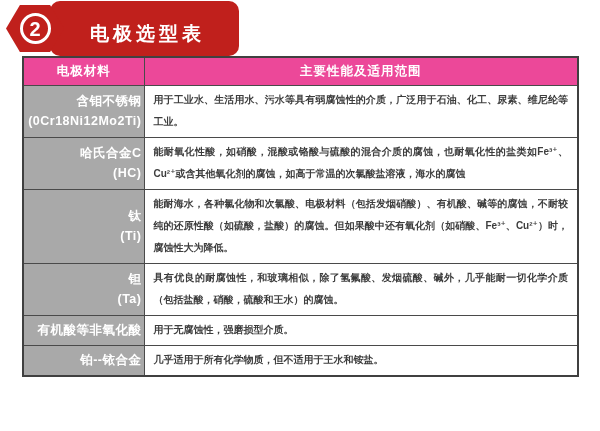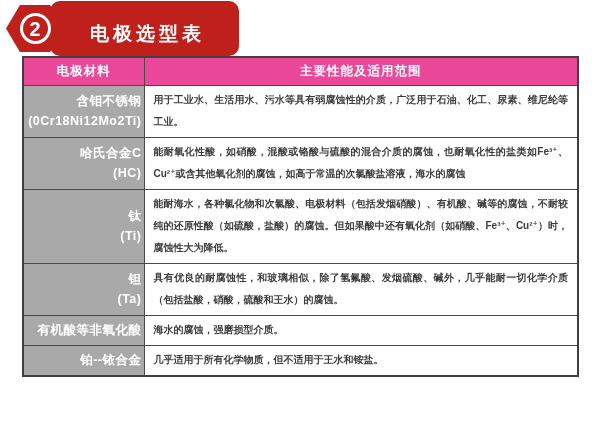--- a/index.html
+++ b/index.html
@@ -133,21 +133,21 @@
       <td class="mat">
         <div>钽</div>
         <div>(Ta)</div>
       </td>
       <td class="desc">具有优良的耐腐蚀性，和玻璃相似，除了氢氟酸、发烟硫酸、碱外，几乎能耐一切化学介质（包括盐酸，硝酸，硫酸和王水）的腐蚀。</td>
     </tr>
     <tr>
       <td class="mat">
         <div>有机酸等非氧化酸</div>
       </td>
-      <td class="desc">海水的腐蚀，强磨损型介质。</td>
+      <td class="desc">用于无腐蚀性，强磨损型介质。</td>
     </tr>
     <tr>
       <td class="mat">
         <div>铂--铱合金</div>
       </td>
       <td class="desc">几乎适用于所有化学物质，但不适用于王水和铵盐。</td>
     </tr>
   </tbody>
 </table>
 

